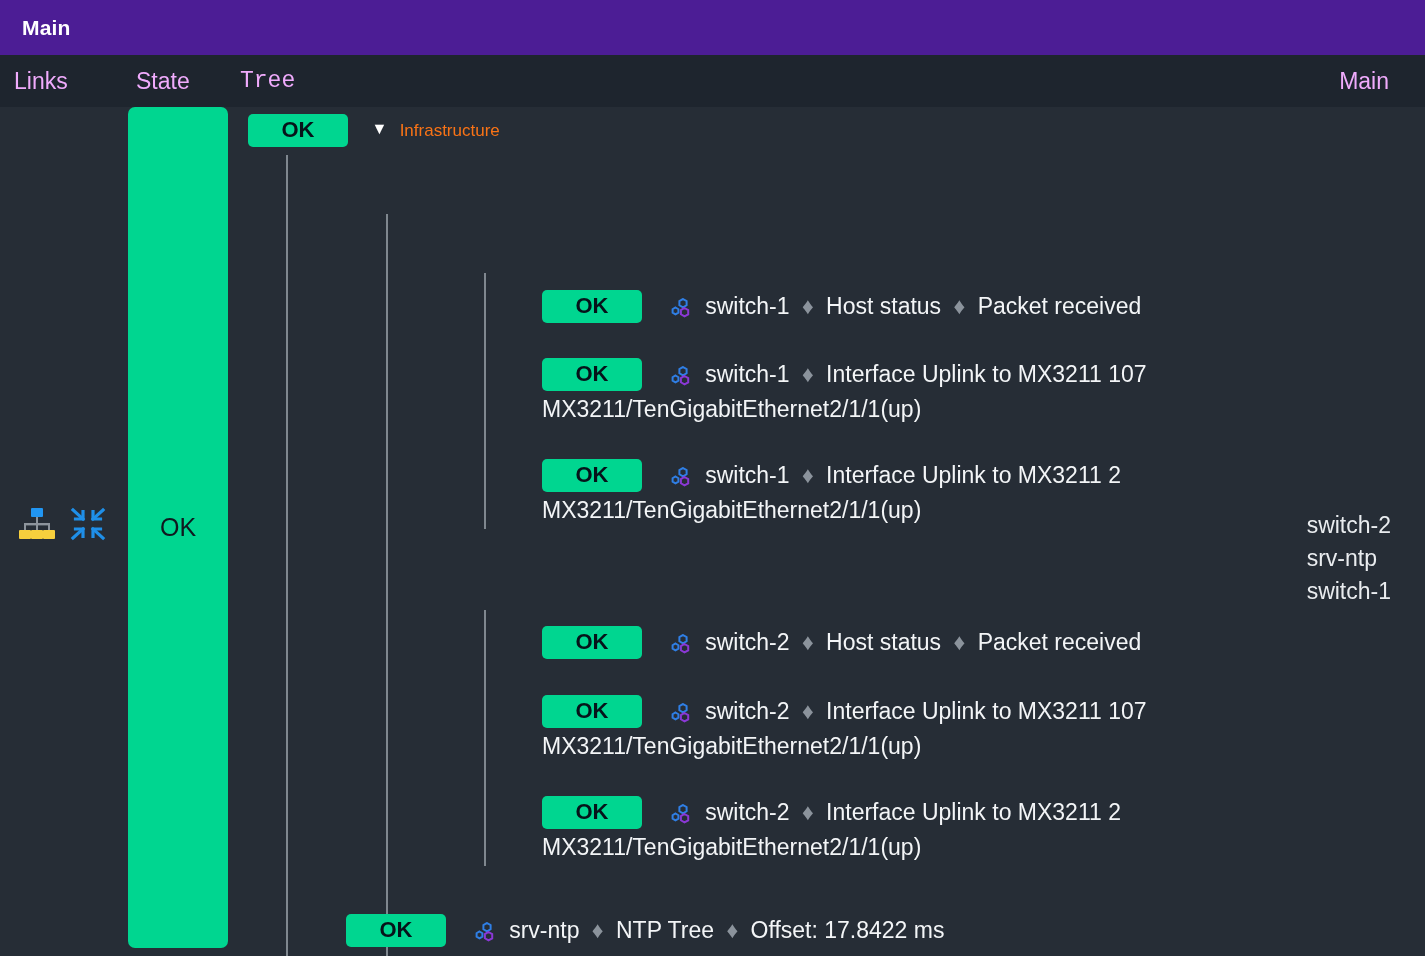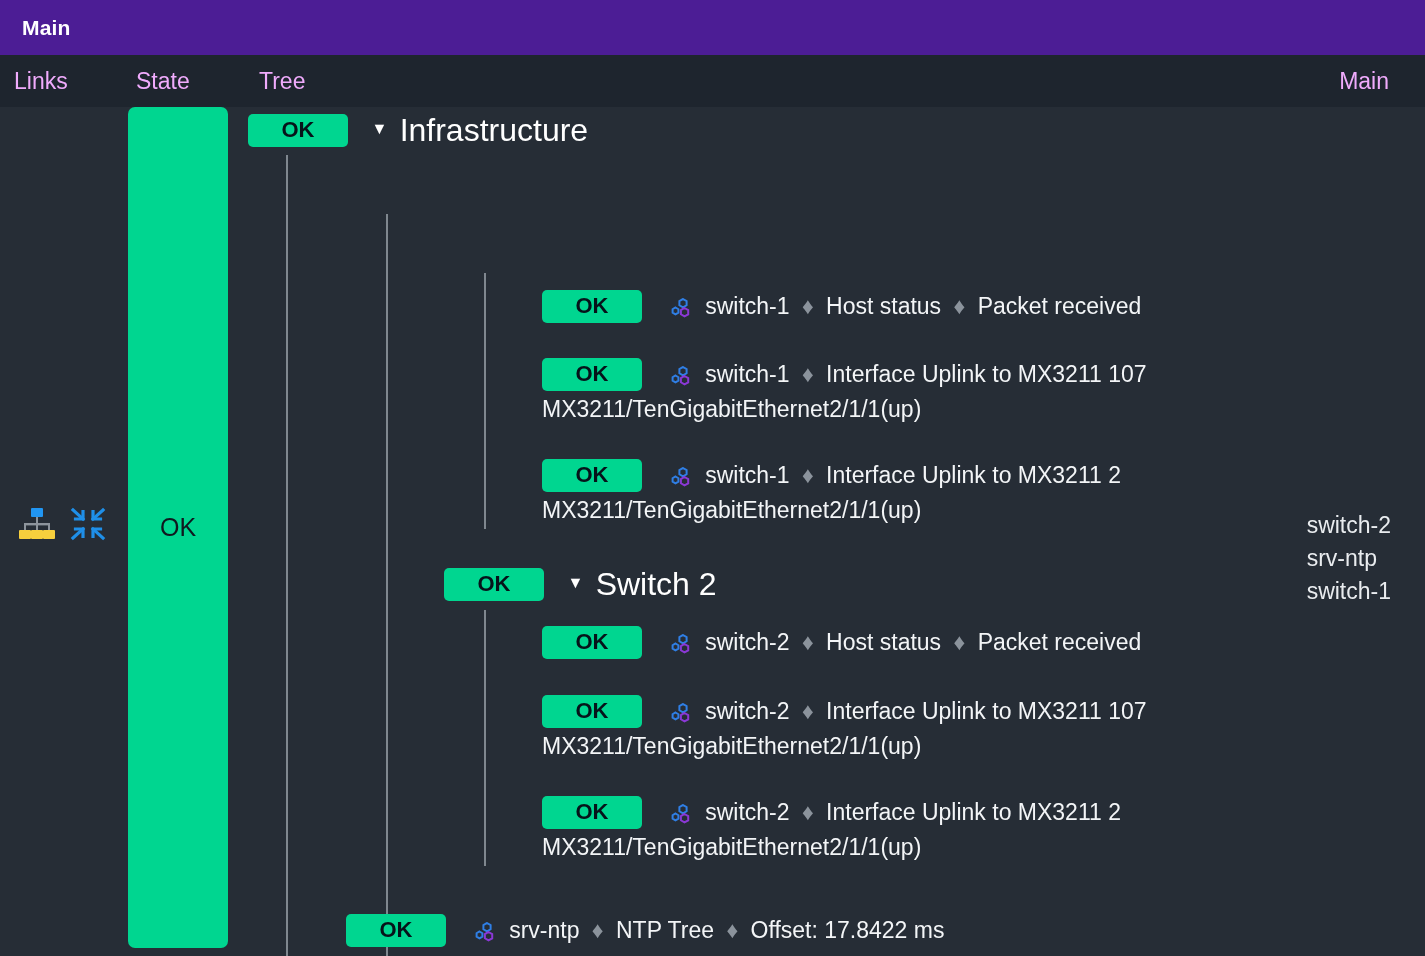--- a/index.html
+++ b/index.html
@@ -33,21 +33,21 @@
     color: #f0abfc;
     font-size: 23px;
   }
   .colheader > span {
     position: absolute;
     top: 50%;
     transform: translateY(-50%);
   }
   .ch-links { left: 14px; }
   .ch-state { left: 136px; }
-  .ch-tree  { left: 259px; }
+  .ch-tree  { left: 240px; font-family: Liberation Mono, monospace; }
   .ch-hosts { right: 36px; }
 
   
   .content {
     position: relative;
     height: 849px;
     background: #262d36;
   }
 
   
@@ -124,22 +124,22 @@
     display: inline-block;
     color: #ffffff;
     font-size: 16px;
     margin-left: 17px;
     margin-right: 6px;
     vertical-align: middle;
     transform: translateY(-2px);
   }
   .grouplabel {
     vertical-align: middle;
-    font-size: 32px;
-    color: #ffffff;
+    font-size: 17px;
+    color: #f97316;
   }
 
   
   .svc-gap { display: inline-block; width: 16px; }
   .hosticon {
     display: inline-block;
     width: 22px; height: 22px;
     vertical-align: middle;
     margin-right: 6px;
     transform: translateY(-1px);
@@ -279,27 +279,20 @@
             <polygon points="13.5,10 17.2,12.1 17.2,16.3 13.5,18.4 9.9,16.3 9.9,12.1" fill="none" stroke="#8b38d6" stroke-width="2"></polygon>
           </svg>
         </span>
         <span class="svctext">switch-1</span>
         <span class="dia">♦</span>
         <span class="svctext">Interface Uplink to MX3211 2</span>
       </span>
       <span class="wrap2">MX3211/TenGigabitEthernet2/1/1(up)</span>
     </div>
 
-    <div class="row" style="left:216px; top:459px;">
-      <span class="line1">
-        <span class="badge">OK</span>
-        <span class="caret">▼</span>
-        <span class="grouplabel">Switch 2</span>
-      </span>
-    </div>
 
     <div class="row" style="left:314px; top:517px; width:1060px;">
       <span class="line1">
         <span class="badge">OK</span>
         <span class="svc-gap"></span>
         <span class="hosticon">
           <svg width="22" height="22" viewBox="0 0 22 22" aria-hidden="true">
             <polygon points="12,1 15.6,3.1 15.6,7.3 12,9.4 8.4,7.3 8.4,3.1" fill="none" stroke="#2f7fe6" stroke-width="2"></polygon>
             <polygon points="4.5,9.5 7.4,11.2 7.4,14.6 4.5,16.3 1.6,14.6 1.6,11.2" fill="none" stroke="#2f7fe6" stroke-width="2"></polygon>
             <polygon points="13.5,10 17.2,12.1 17.2,16.3 13.5,18.4 9.9,16.3 9.9,12.1" fill="none" stroke="#8b38d6" stroke-width="2"></polygon>

